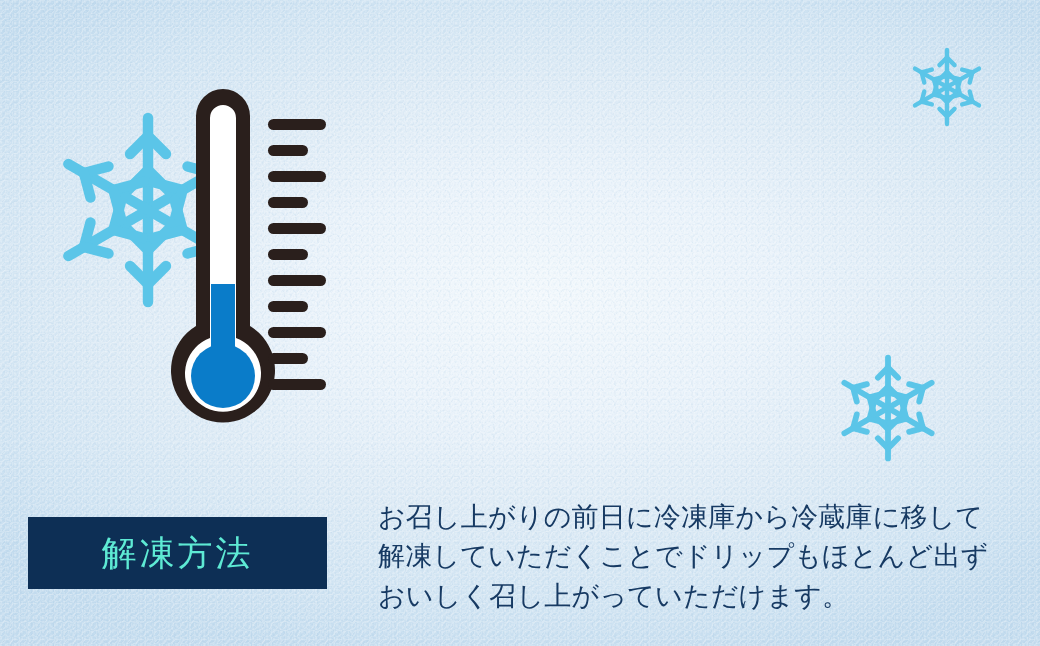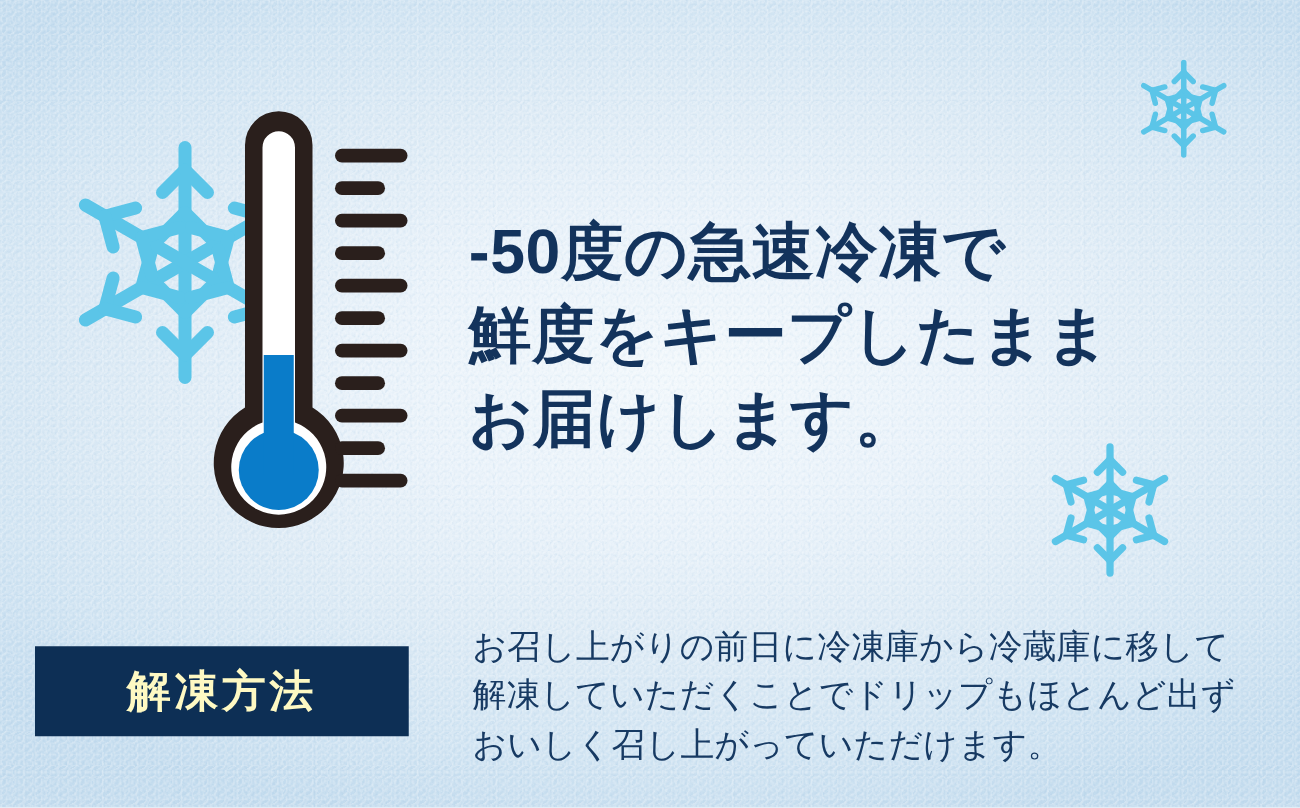--- a/index.html
+++ b/index.html
@@ -67,23 +67,23 @@
     left: 28px;
     top: 517px;
     width: 299px;
     height: 72px;
     background: #0d2f55;
     display: flex;
     align-items: center;
     justify-content: center;
   }
   #badge-label {
-    color: #fef9c3;
+    color: #5eead4;
     font-size: 35px;
-    font-weight: bold;
+    font-weight: normal;
     letter-spacing: 3px;
   }
 
   #bodytext {
     position: absolute;
     left: 378px;
     top: 498px;
     width: 640px;
     color: #173a63;
     font-size: 27px;
@@ -168,23 +168,20 @@
         <rect x="120" y="161" width="40" height="11" rx="5.5"></rect>
         <rect x="120" y="187" width="58" height="11" rx="5.5"></rect>
         <rect x="120" y="213" width="40" height="11" rx="5.5"></rect>
         <rect x="120" y="239" width="58" height="11" rx="5.5"></rect>
         <rect x="120" y="265" width="40" height="11" rx="5.5"></rect>
         <rect x="120" y="291" width="58" height="11" rx="5.5"></rect>
       </g>
     </svg>
   </div>
 
-  <div id="headline">-50度の急速冷凍で
-鮮度をキープしたまま
-お届けします。</div>
 
   <div class="flake" id="flake-topright">
     <svg viewBox="0 0 100 100" width="100%" height="100%" aria-hidden="true">
       <g stroke="#5bc5e8" stroke-width="5.2" stroke-linecap="round" fill="none">
         <g>
           <line x1="50" y1="6" x2="50" y2="94"></line>
           <line x1="50" y1="15" x2="41" y2="24"></line>
             <line x1="50" y1="15" x2="59" y2="24"></line>
           <line x1="50" y1="32" x2="40" y2="42"></line>
             <line x1="50" y1="32" x2="60" y2="42"></line>

